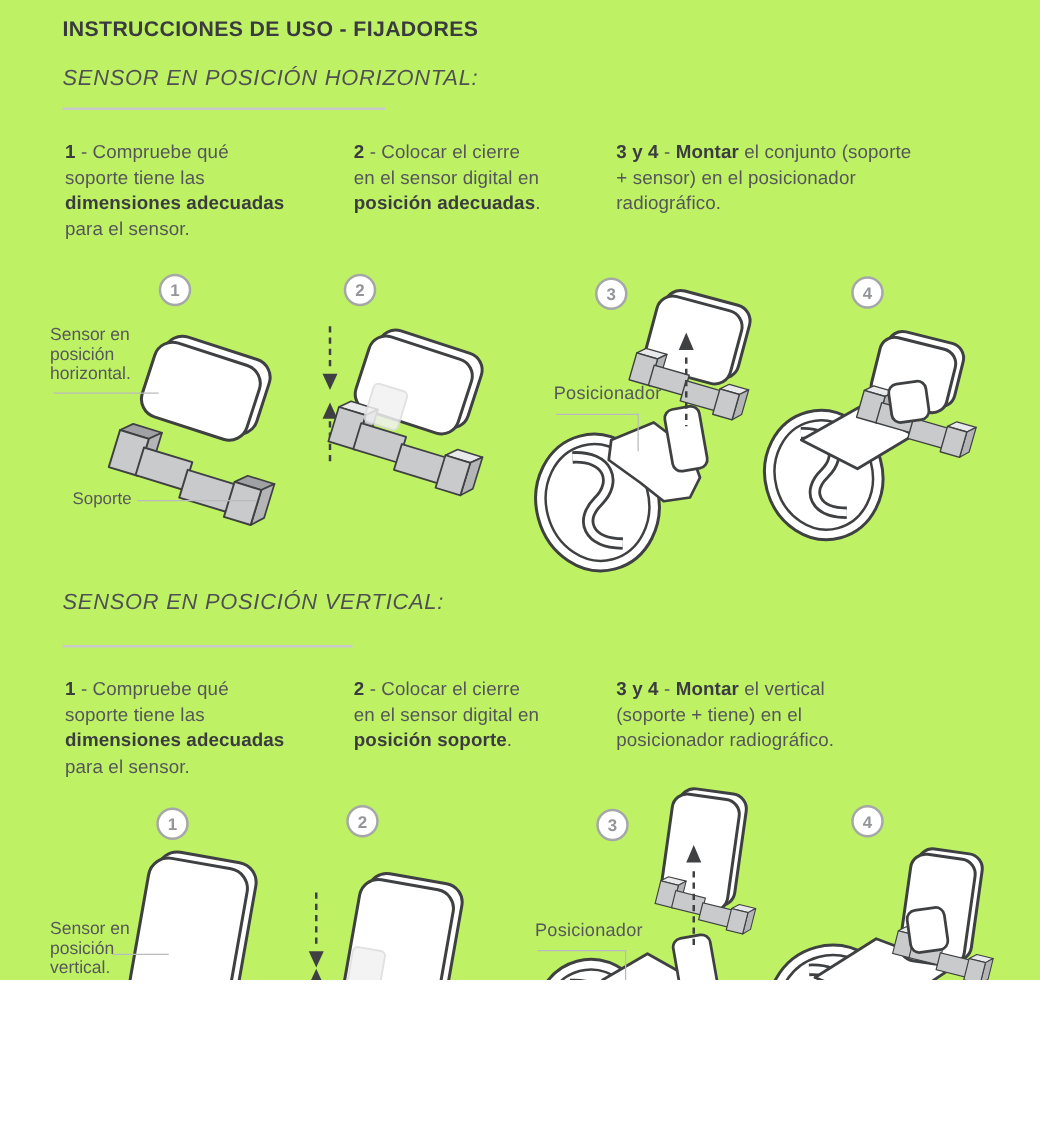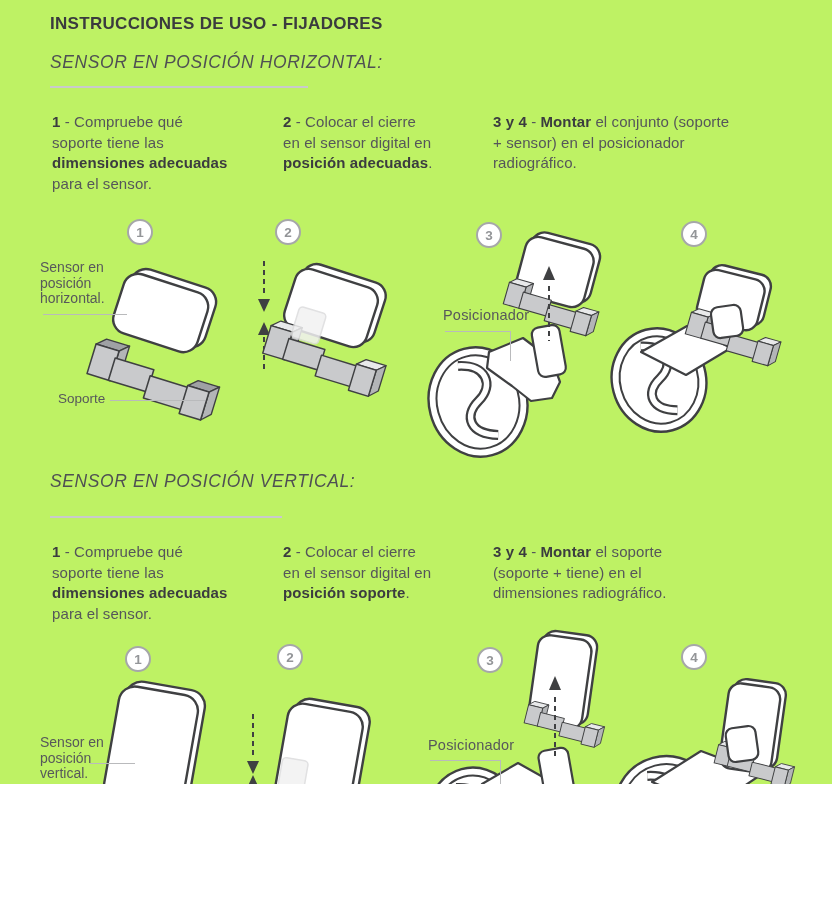--- a/index.html
+++ b/index.html
@@ -55,21 +55,21 @@
 
   <div class="abs step" style="left:52px; top:112px; width:220px;"><b>1</b><span> - Compruebe qué</span><br><span>soporte tiene las</span><br><b>dimensiones adecuadas</b><br><span>para el sensor.</span></div>
   <div class="abs step" style="left:283px; top:112px; width:210px;"><b>2</b><span> - Colocar el cierre</span><br><span>en el sensor digital en</span><br><b>posición adecuadas</b><span>.</span></div>
   <div class="abs step" style="left:493px; top:112px; width:330px;"><b>3 y 4</b><span> - </span><b>Montar</b><span> el conjunto (soporte</span><br><span>+ sensor) en el posicionador</span><br><span>radiográfico.</span></div>
 
   <div class="abs section-heading" style="left:50px; top:453px;margin-top:18px;">SENSOR EN POSICIÓN VERTICAL:</div>
   <div class="abs divider" style="left:50px; top:516px; width:232px;"></div>
 
   <div class="abs step" style="left:52px; top:542px; width:220px;"><b>1</b><span> - Compruebe qué</span><br><span>soporte tiene las</span><br><b>dimensiones adecuadas</b><br><span>para el sensor.</span></div>
   <div class="abs step" style="left:283px; top:542px; width:210px;"><b>2</b><span> - Colocar el cierre</span><br><span>en el sensor digital en</span><br><b>posición soporte</b><span>.</span></div>
-  <div class="abs step" style="left:493px; top:542px; width:330px;"><b>3 y 4</b><span> - </span><b>Montar</b><span> el soporte</span><br><span>(soporte + tiene) en el</span><br><span>dimensiones radiográfico.</span></div>
+  <div class="abs step" style="left:493px; top:542px; width:330px;"><b>3 y 4</b><span> - </span><b>Montar</b><span> el vertical</span><br><span>(soporte + tiene) en el</span><br><span>posicionador radiográfico.</span></div>
 
   <div class="abs num-circle" style="left:127px; top:219px;">1</div>
   <div class="abs num-circle" style="left:275px; top:219px;">2</div>
   <div class="abs num-circle" style="left:476px; top:222px;">3</div>
   <div class="abs num-circle" style="left:681px; top:221px;">4</div>
 
   <div class="abs num-circle" style="left:125px; top:646px;">1</div>
   <div class="abs num-circle" style="left:277px; top:644px;">2</div>
   <div class="abs num-circle" style="left:477px; top:647px;">3</div>
   <div class="abs num-circle" style="left:681px; top:644px;">4</div>

